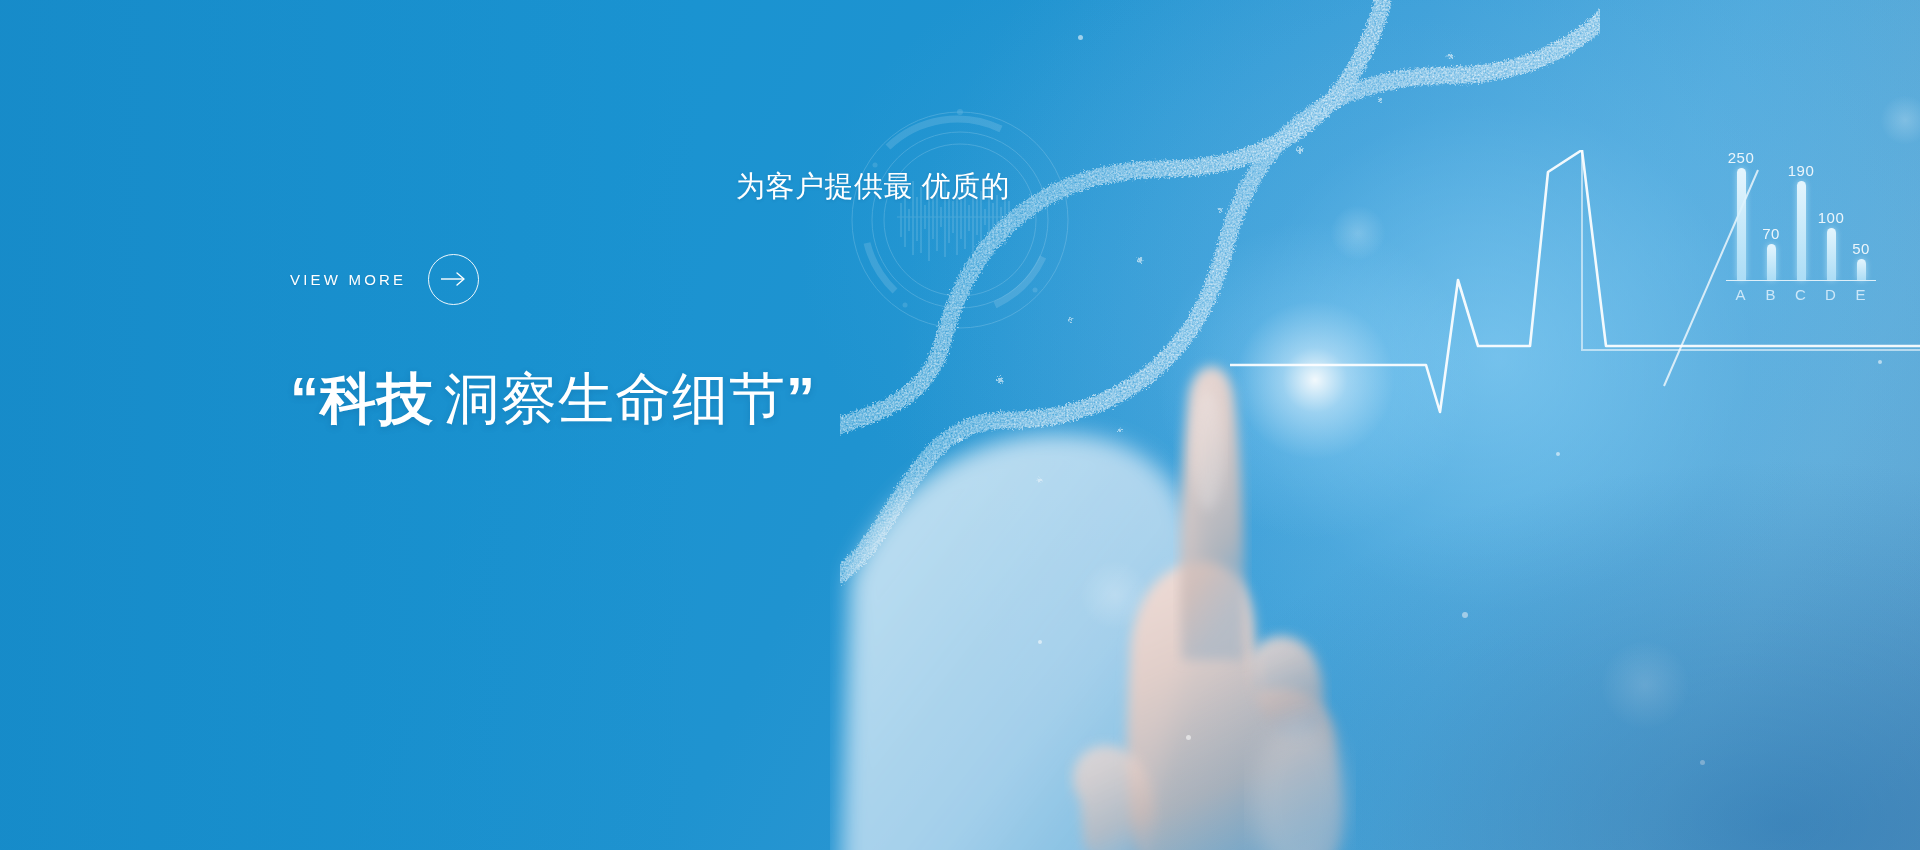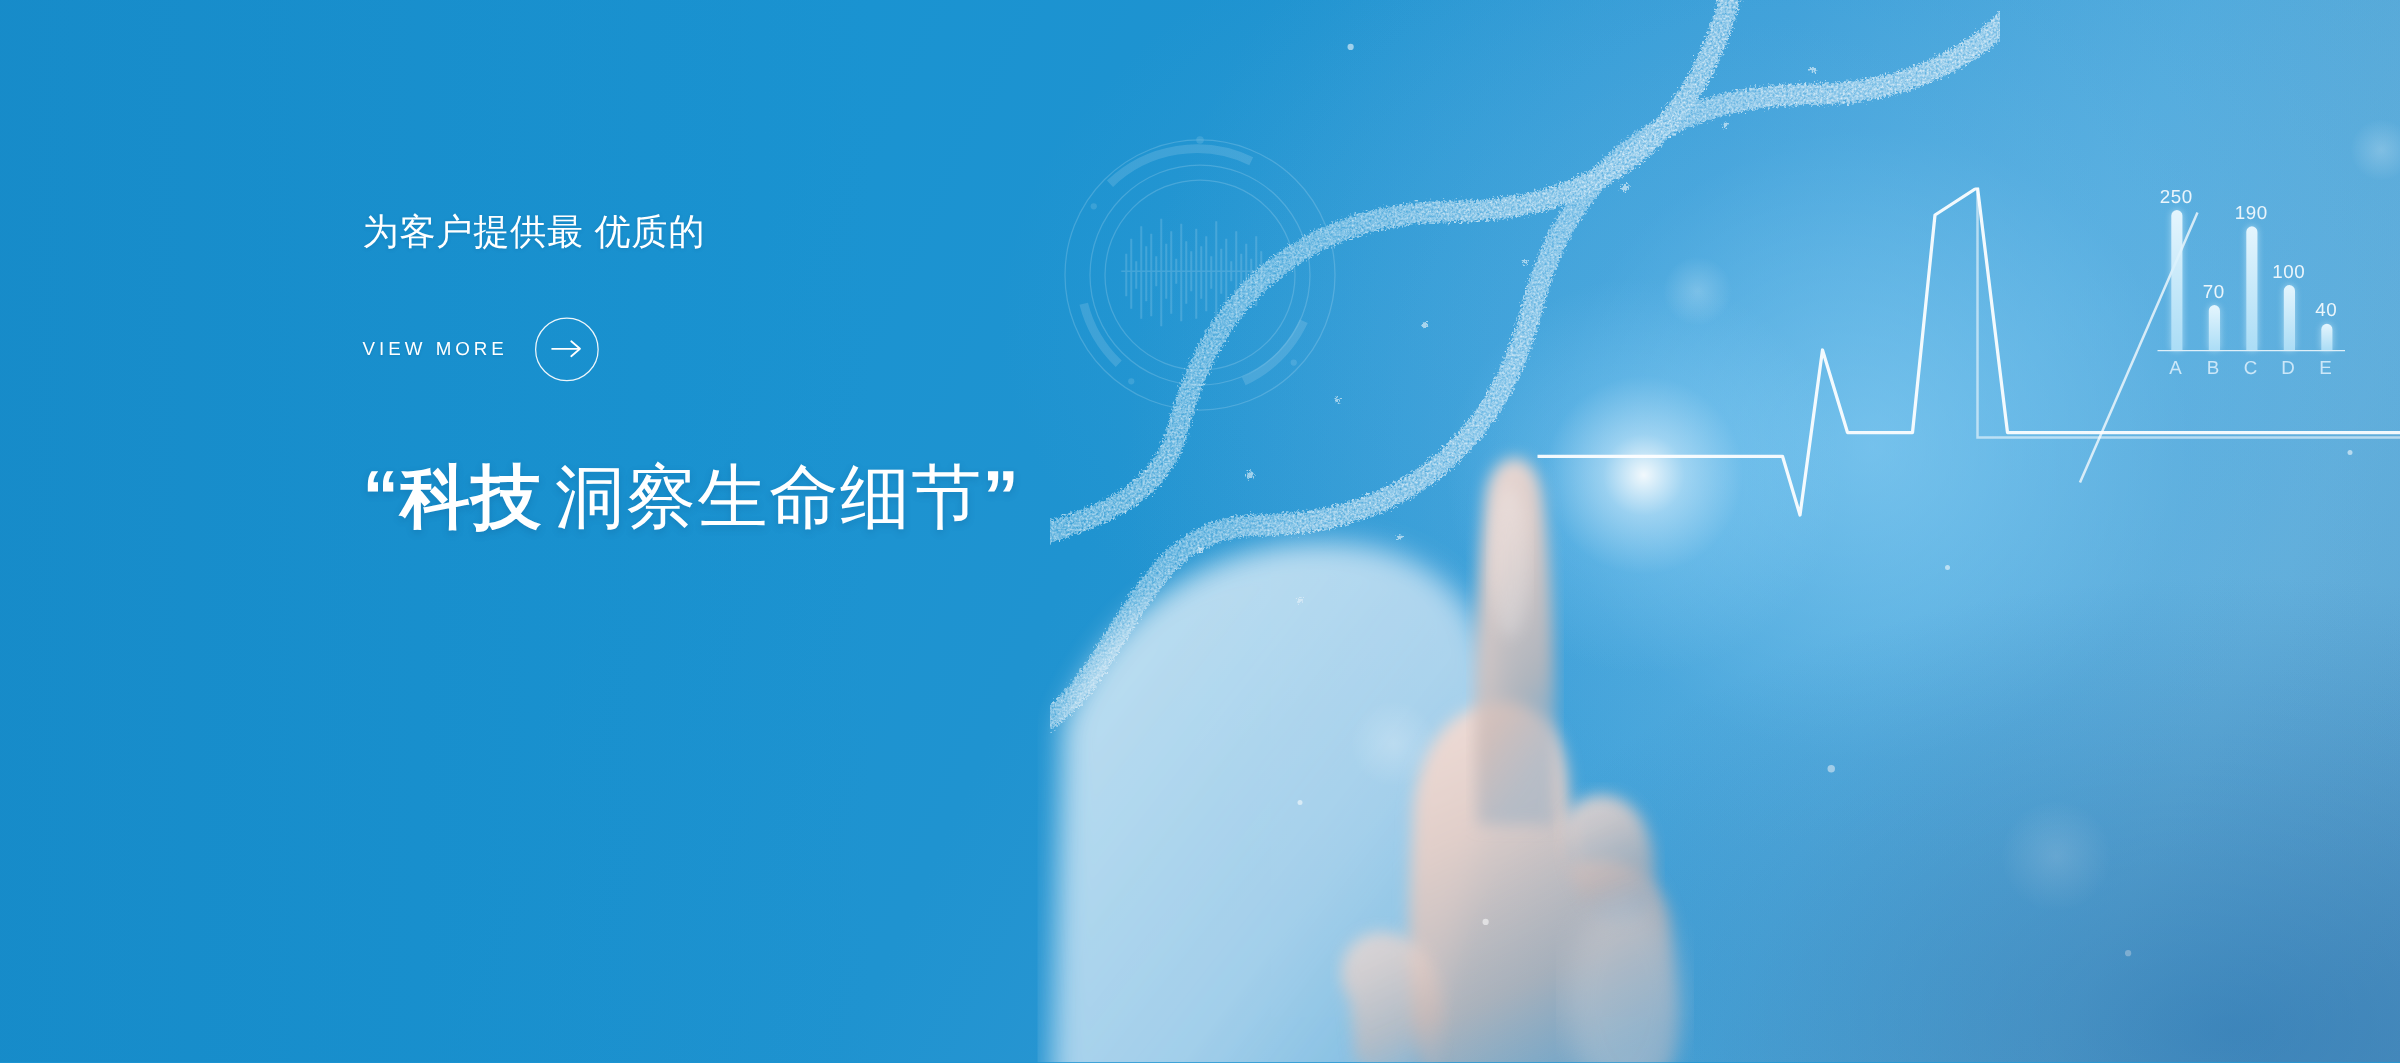--- a/index.html
+++ b/index.html
@@ -98,21 +98,21 @@
   
   .content {
     position:absolute; left:290px; top:0; width:720px; height:850px;
     display:flex; flex-direction:column; justify-content:flex-start;
     padding-top:165px;
   }
   .subtitle {
     color:#ffffff; font-size:29px; line-height:1.48; font-weight:400;
     letter-spacing:.5px; text-shadow:0 1px 3px rgba(10,80,130,.22);
   }
-  .subtitle .line { display:block; white-space:nowrap; }
+  .subtitle .line { display:block; white-space:nowrap;text-align:right; }
 
   .headline {
     margin-top:26px;
     color:#ffffff; font-size:62px; line-height:1.12; font-weight:400;
     letter-spacing:2px; white-space:nowrap;
     text-shadow:0 2px 6px rgba(10,80,130,.25);
   }
   .headline .sep { padding:0 14px; font-size:44px; vertical-align:middle; }
 
   .viewmore {
@@ -335,21 +335,21 @@
         </div>
         <div class="bar-col" style="left: 40%; width: 20%;">
           <div class="bar-val">190</div>
           <div class="bar-rect" style="height: 76%;"></div>
         </div>
         <div class="bar-col" style="left: 60%; width: 20%;">
           <div class="bar-val">100</div>
           <div class="bar-rect" style="height: 40%;"></div>
         </div>
         <div class="bar-col" style="left: 80%; width: 20%;">
-          <div class="bar-val">40</div>
+          <div class="bar-val">50</div>
           <div class="bar-rect" style="height: 16%;"></div>
         </div>
       </div>
     <div class="chart-axis"></div>
     <div class="chart-labels" id="chart-labels">
         <span>A</span>
         <span>B</span>
         <span>C</span>
         <span>D</span>
         <span>E</span>

